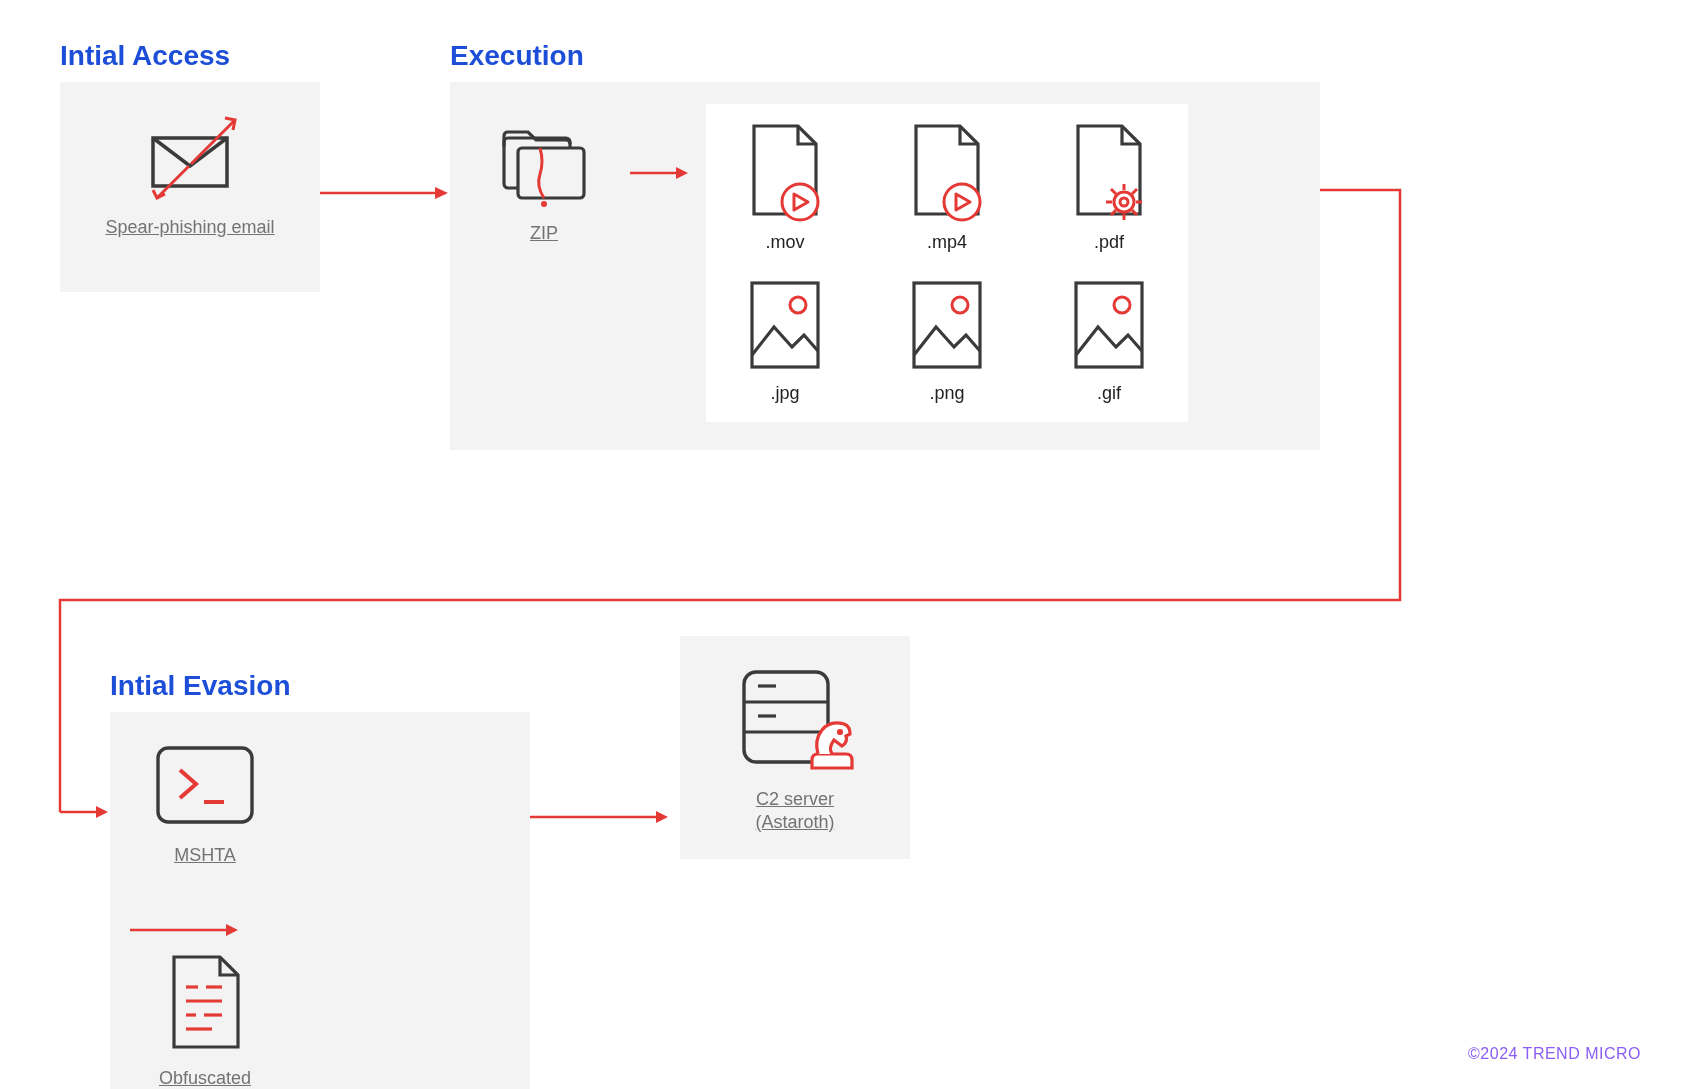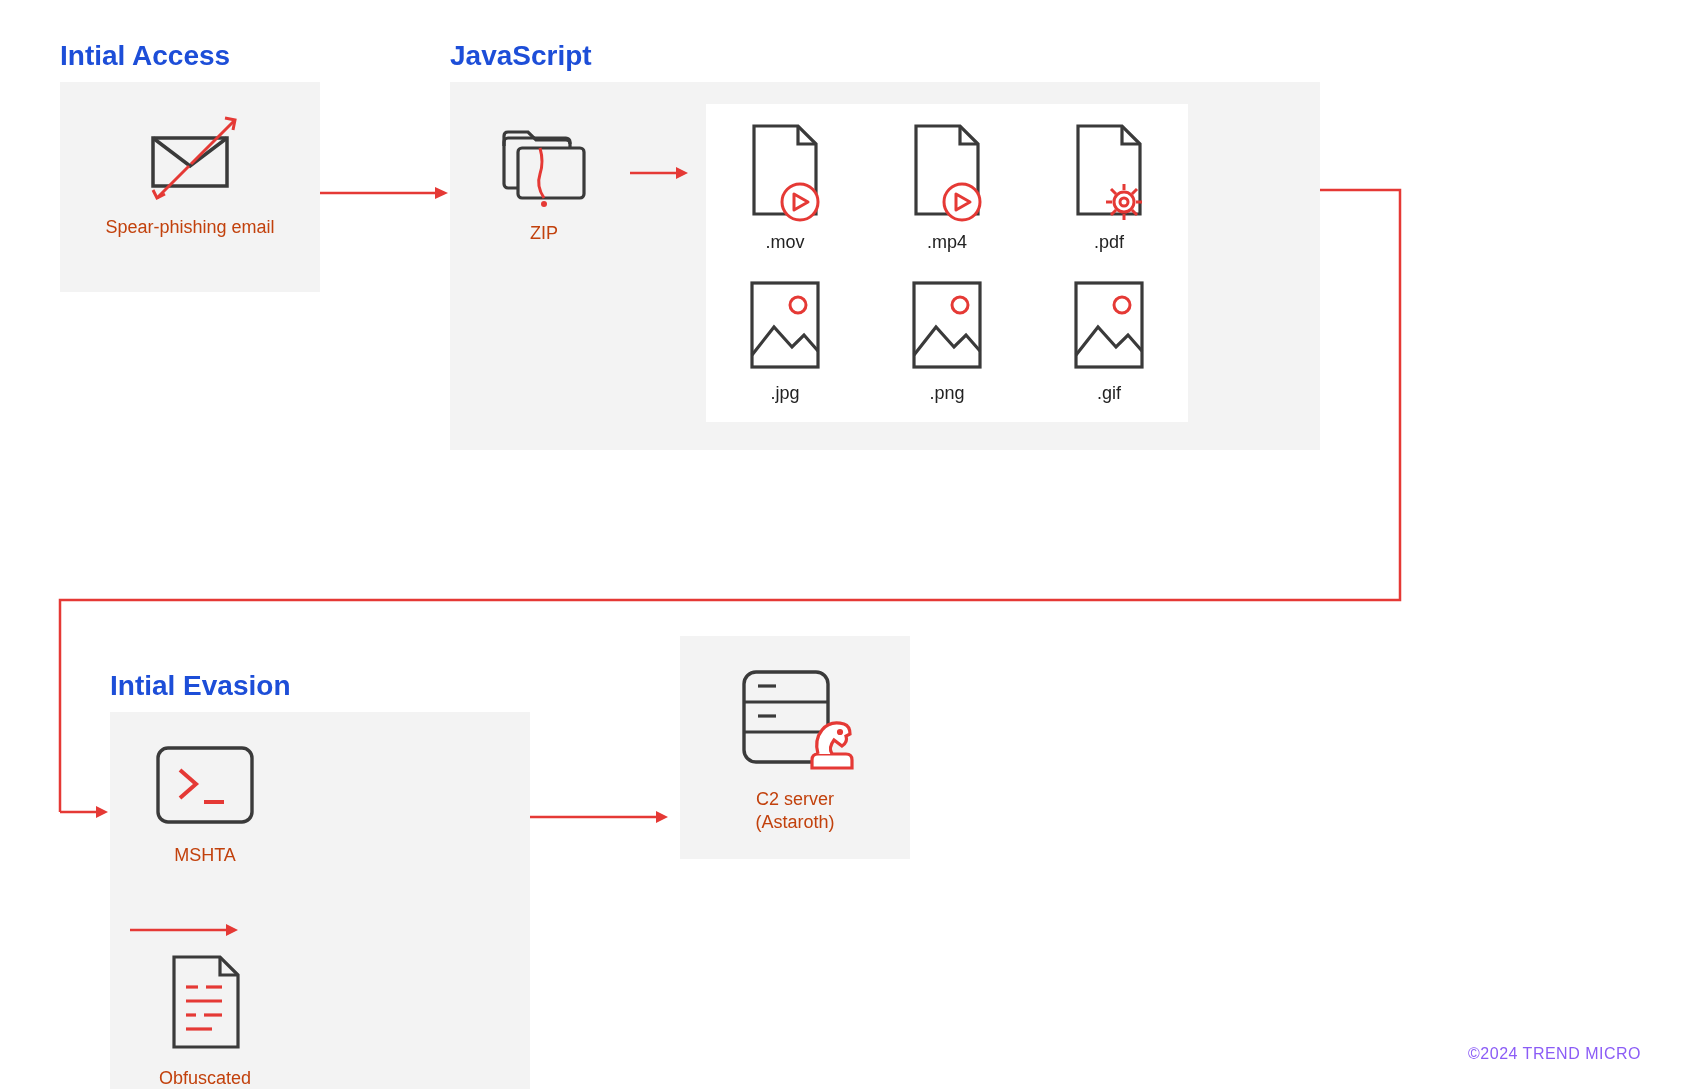--- a/index.html
+++ b/index.html
@@ -20,24 +20,25 @@
   .block {
     background: #f3f3f3;
     padding: 30px 24px 24px 24px;
     display: flex;
     flex-direction: column;
     align-items: center;
     position: absolute;
   }
   .icon-label {
     font-size: 18px;
-    color: #c2410c;
+    color: #737373;
     margin-top: 14px;
     text-align: center;
     line-height: 1.3;
+    text-decoration: underline;
   }
   .inner-white {
     background: #fff;
     padding: 18px 24px;
     display: flex;
     flex-direction: column;
     gap: 24px;
   }
   .file-row {
     display: flex;
@@ -83,21 +84,21 @@
     <div class="icon-label">Spear-phishing email</div>
   </div>
 </div>
 
 <svg width="130" height="30" style="position:absolute; left:320px; top:178px;">
   <line x1="0" y1="15" x2="115" y2="15" stroke="#e53935" stroke-width="2.5"></line>
   <polygon points="115,9 128,15 115,21" fill="#e53935"></polygon>
 </svg>
 
 <div style="position:absolute; left:450px; top:40px;">
-  <div class="stage-title">JavaScript</div>
+  <div class="stage-title">Execution</div>
   <div class="block" style="position:static; width:870px; padding:22px 24px 28px 24px; flex-direction:row; align-items:flex-start; gap:16px;">
 
     <div style="display:flex; flex-direction:column; align-items:center; width:140px; margin-top:14px;">
       <svg width="100" height="90" viewBox="0 0 100 90">
         <rect x="10" y="20" width="66" height="50" rx="4" fill="none" stroke="#3a3a3a" stroke-width="3.2"></rect>
         <path d="M10,28 L10,18 Q10,14 14,14 L34,14 L42,22 L72,22 Q76,22 76,26" fill="none" stroke="#3a3a3a" stroke-width="3.2"></path>
         <rect x="24" y="30" width="66" height="50" rx="4" fill="#f3f3f3" stroke="#3a3a3a" stroke-width="3.2"></rect>
         <path d="M46,30 Q50,44 46,56 Q42,68 50,80" fill="none" stroke="#e53935" stroke-width="3"></path>
         <circle cx="50" cy="86" r="3" fill="#e53935"></circle>
       </svg>

